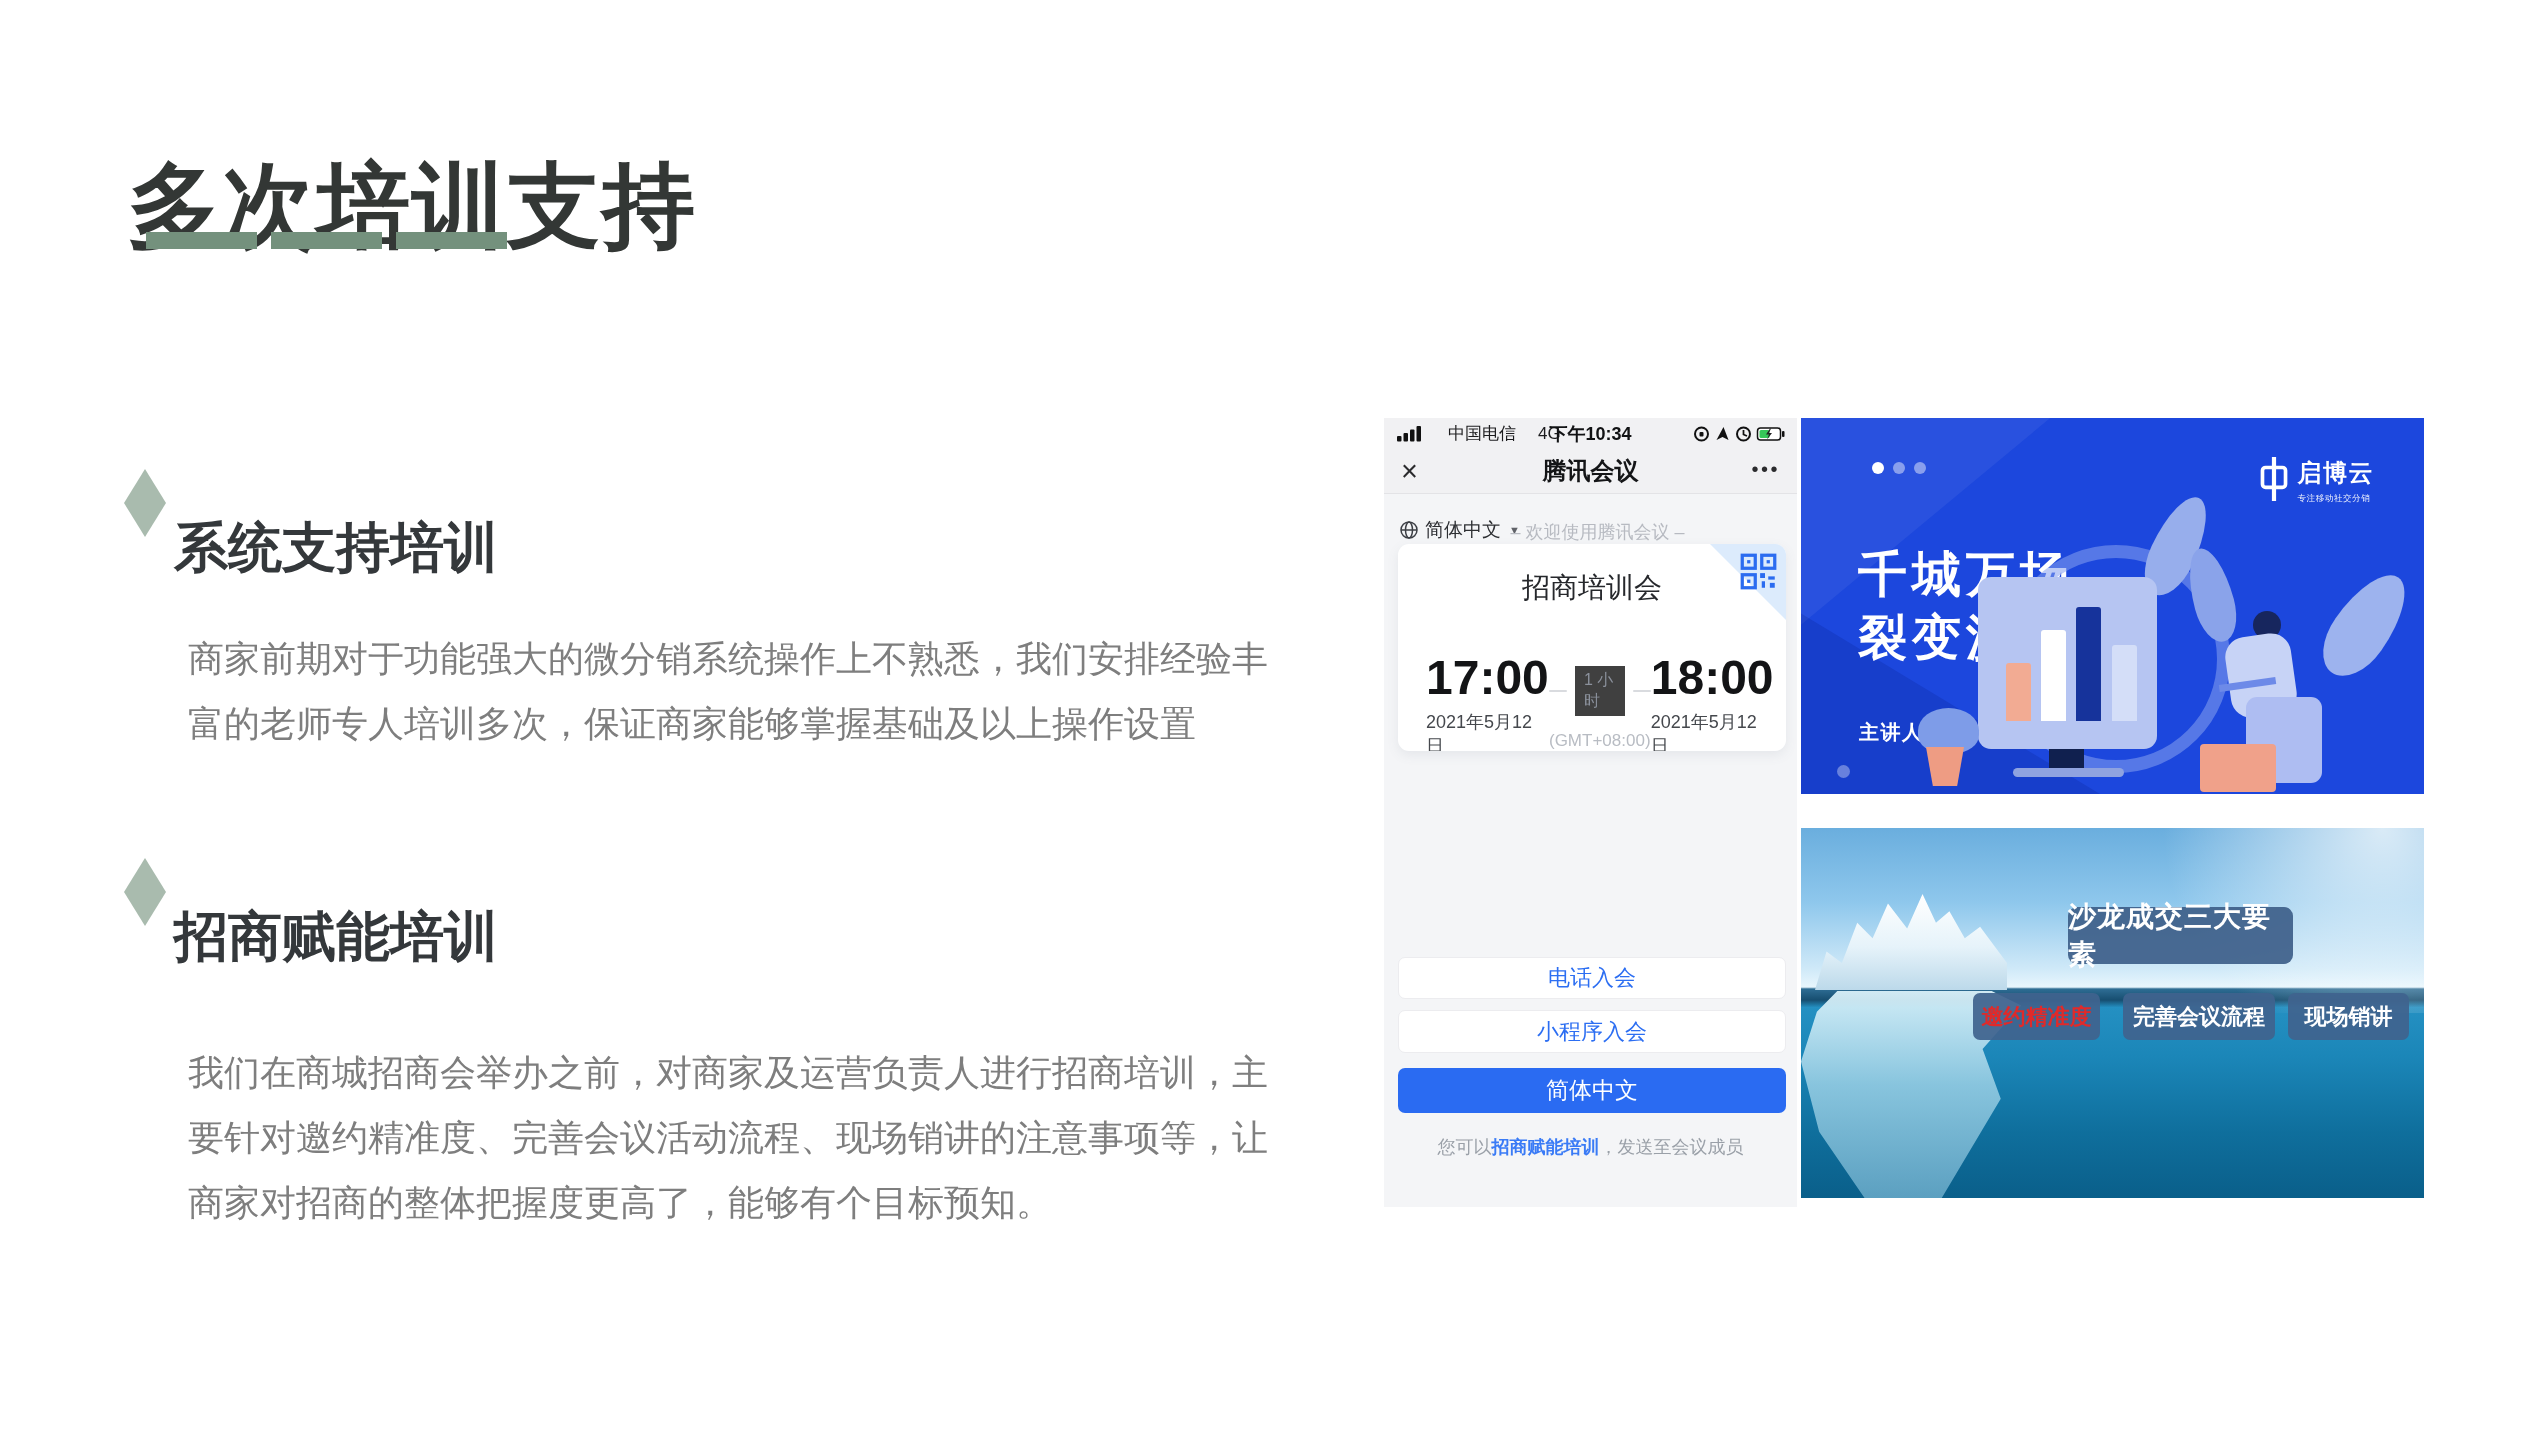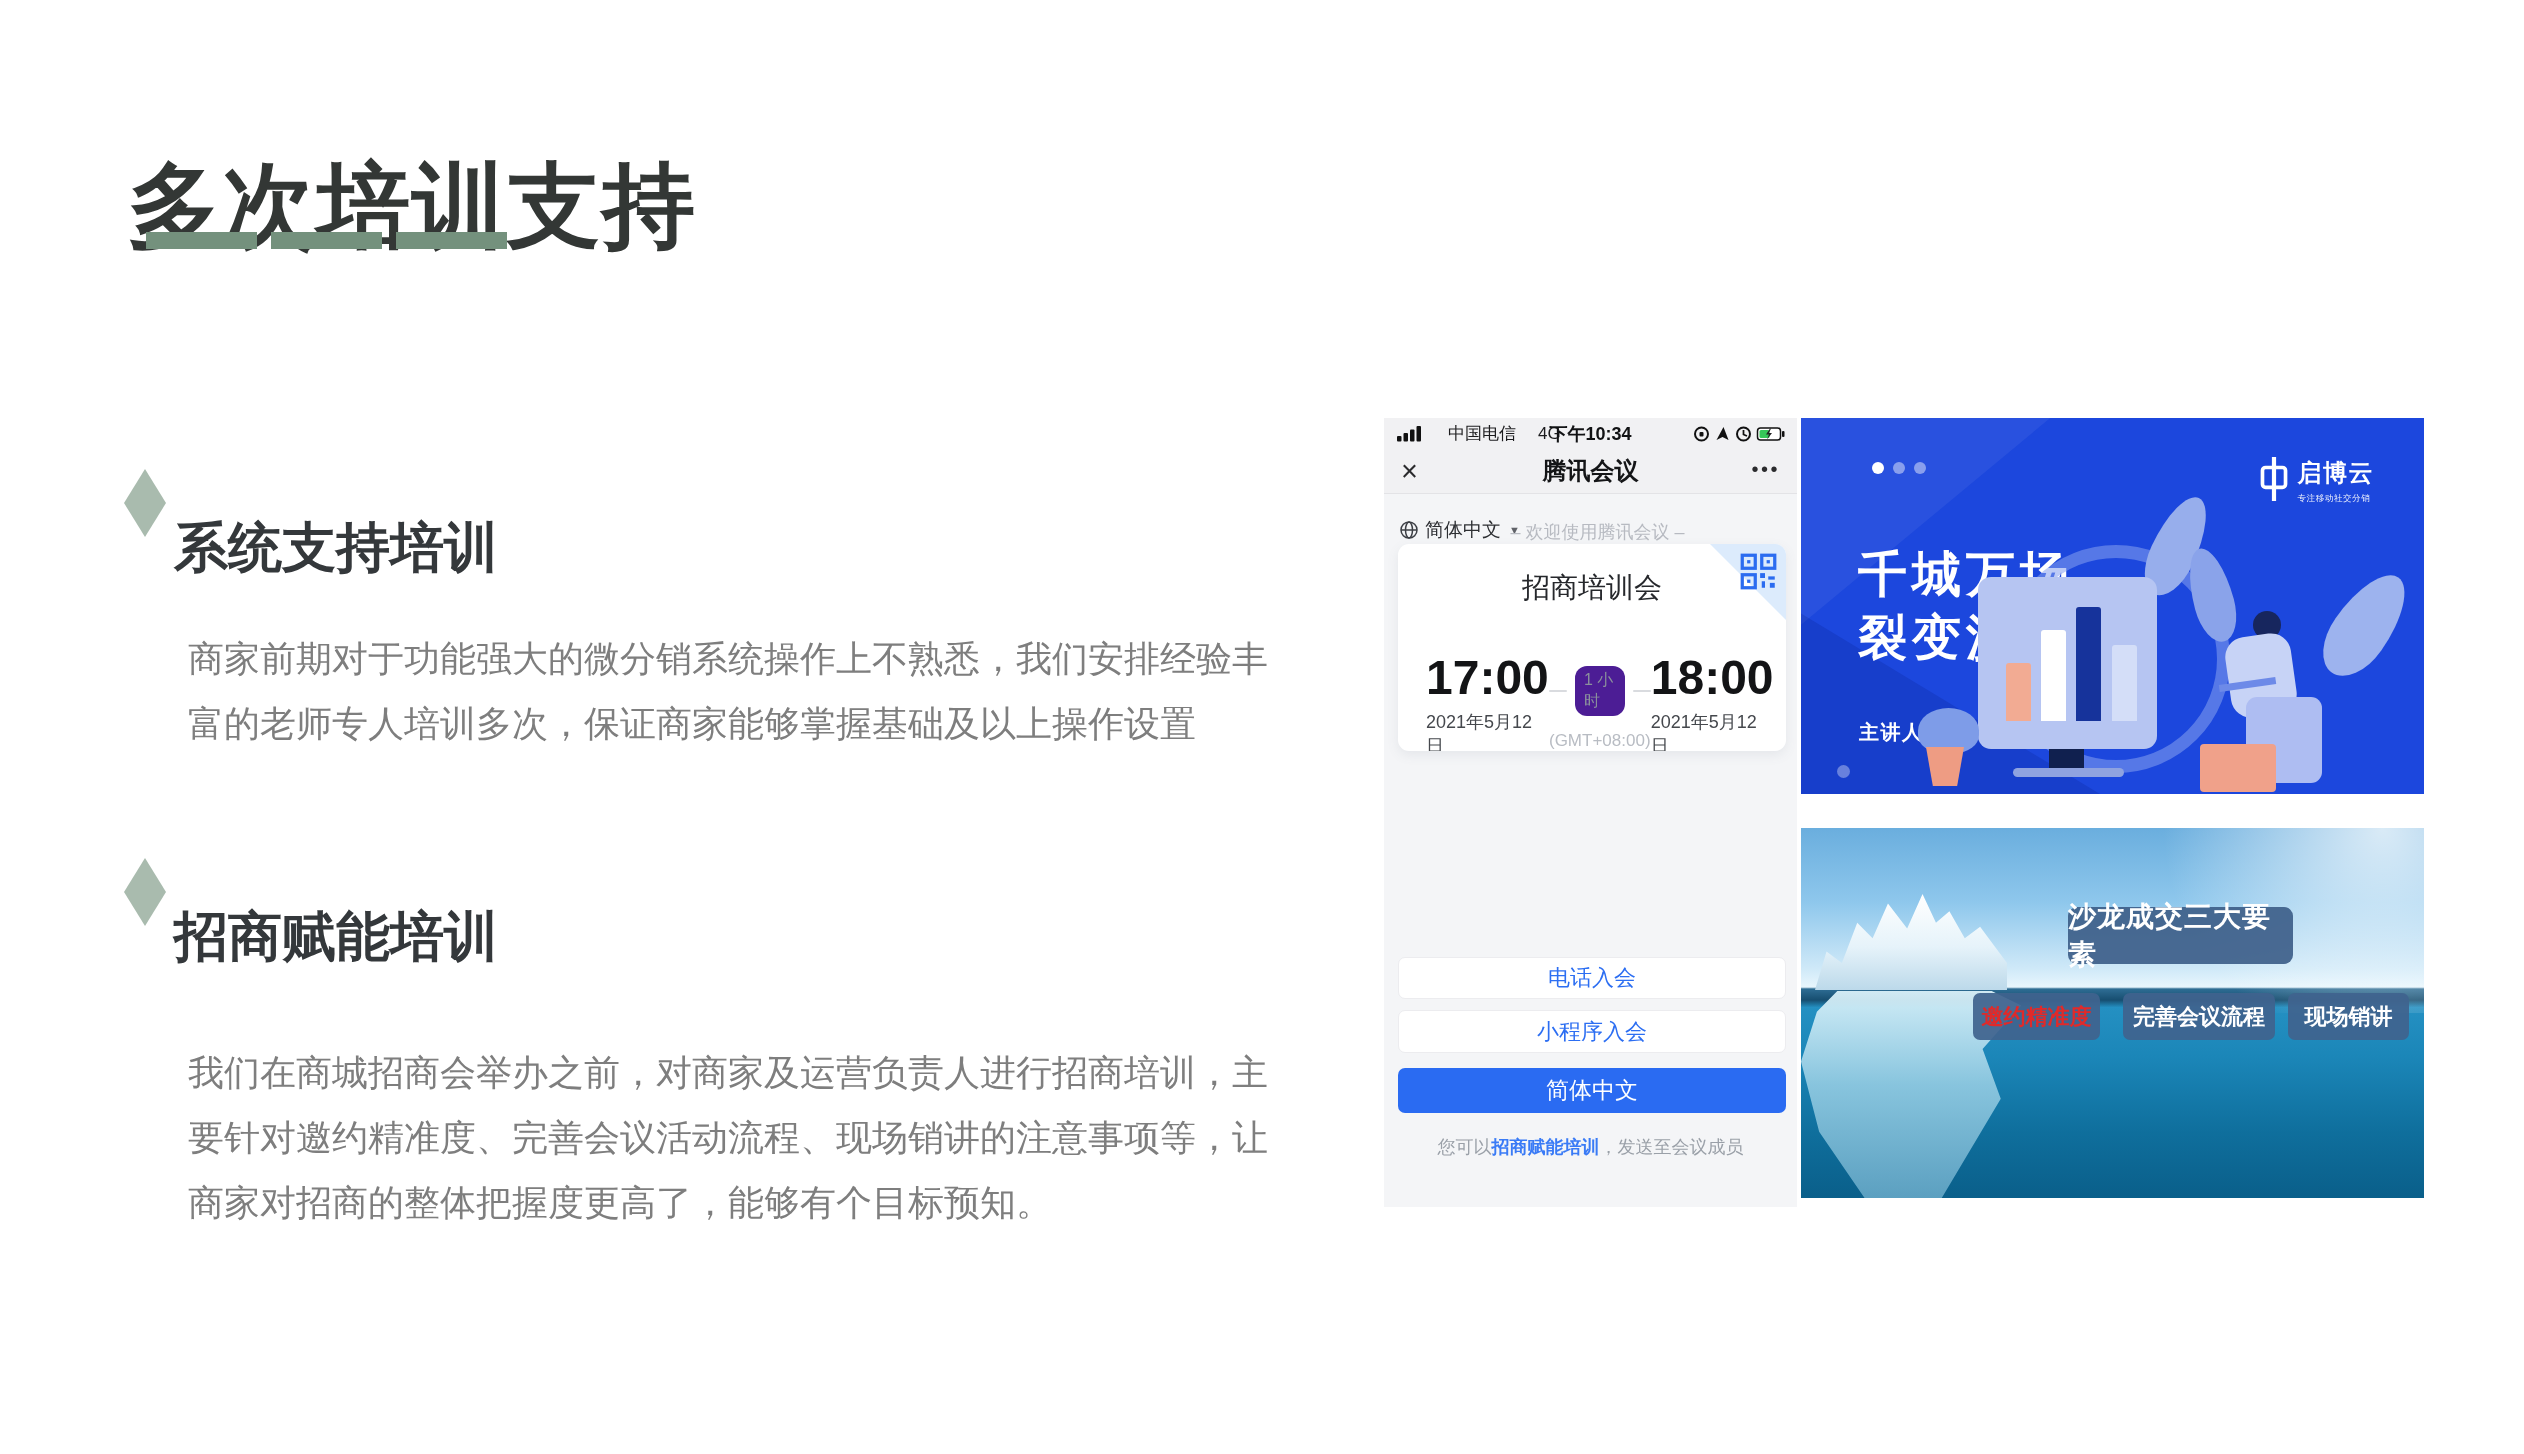--- a/index.html
+++ b/index.html
@@ -44,21 +44,21 @@
   .mcard-idrow{display:flex;justify-content:center;align-items:center;margin-top:18px;gap:8px;}
   .mcard-id{font-size:38px;font-weight:700;color:#1c1d20;letter-spacing:2px;}
   .times{position:absolute;left:0;right:0;top:109px;display:flex;justify-content:space-between;
          padding:0 28px;box-sizing:border-box;}
   .tcol{display:flex;flex-direction:column;align-items:center;}
   .big-time{font-size:48px;font-weight:700;color:#131416;line-height:50px;}
   .t-date{font-size:18px;color:#45484d;margin-top:7px;}
   .tmid{display:flex;flex-direction:column;align-items:center;padding-top:13px;}
   .dur-row{display:flex;align-items:center;gap:8px;}
   .dur-dash{width:26px;height:2px;background:#d9dbdf;border-radius:1px;}
-  .dur-chip{font-size:16px;color:#8b919c;background:#4c1d95;border-radius:12px;padding:4px 9px;}
+  .dur-chip{font-size:16px;color:#8b919c;background:#404040;border-radius:0;padding:4px 9px;}
   .gmt{font-size:17px;color:#b8bcc3;margin-top:15px;}
 
   .pbtn{position:absolute;left:14px;width:388px;border-radius:7px;display:flex;align-items:center;
         justify-content:center;box-sizing:border-box;}
   .pbtn-white{background:#ffffff;border:0.5px solid #ececef;color:#2c6ef2;font-size:22px;}
   .pbtn-blue{background:#2a6bf2;color:#ffffff;font-size:23px;}
   .btn1{top:539px;height:42px;}
   .btn2{top:592px;height:43px;}
   .btn3{top:650px;height:45px;}
   .pfooter{position:absolute;left:0;top:717px;width:100%;text-align:center;font-size:18px;color:#9aa0a8;}

